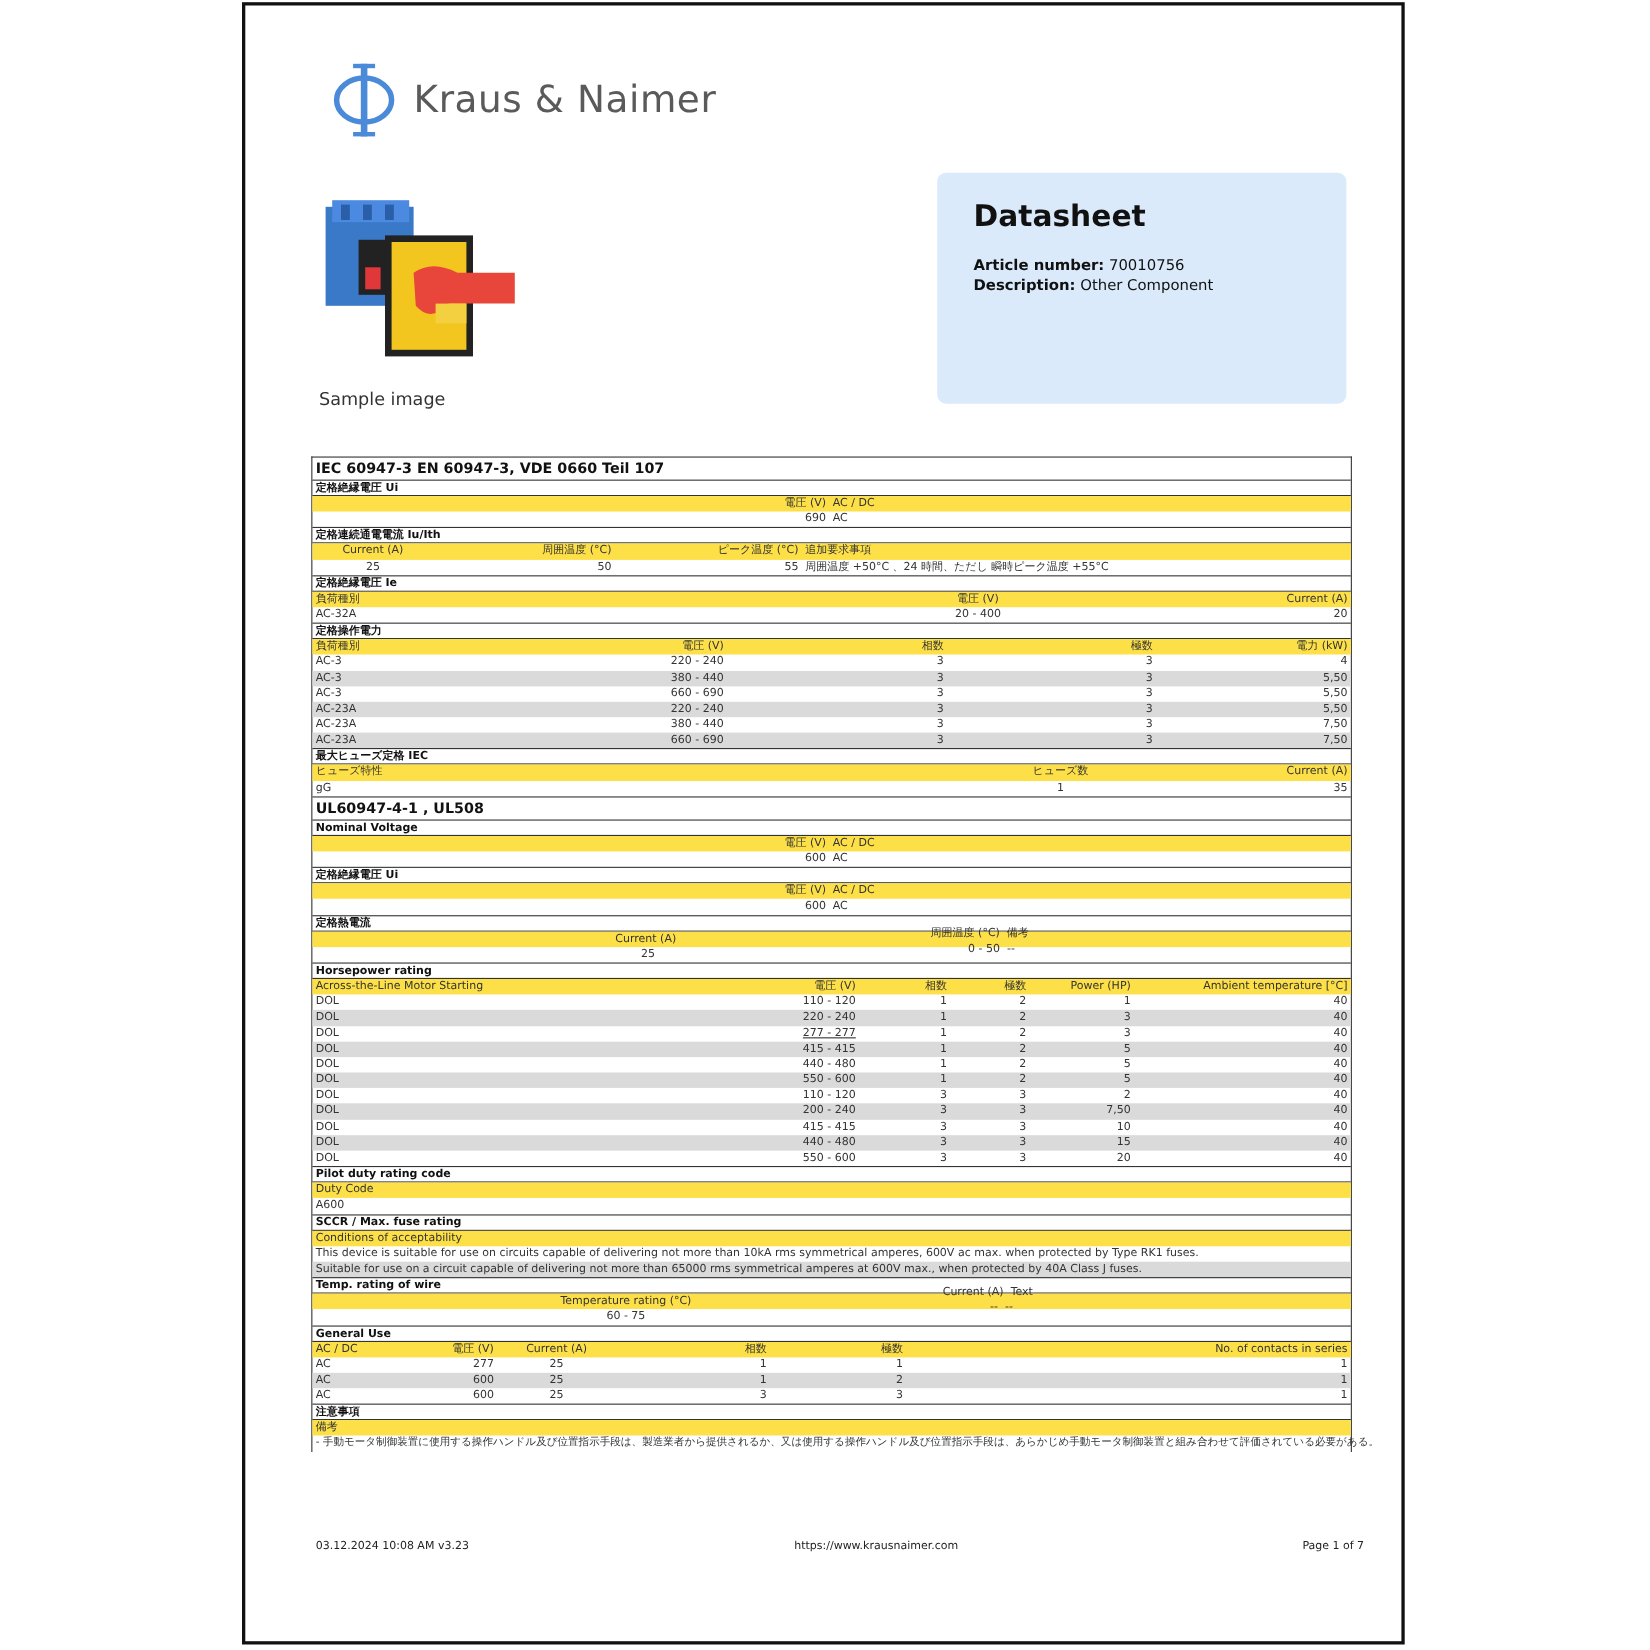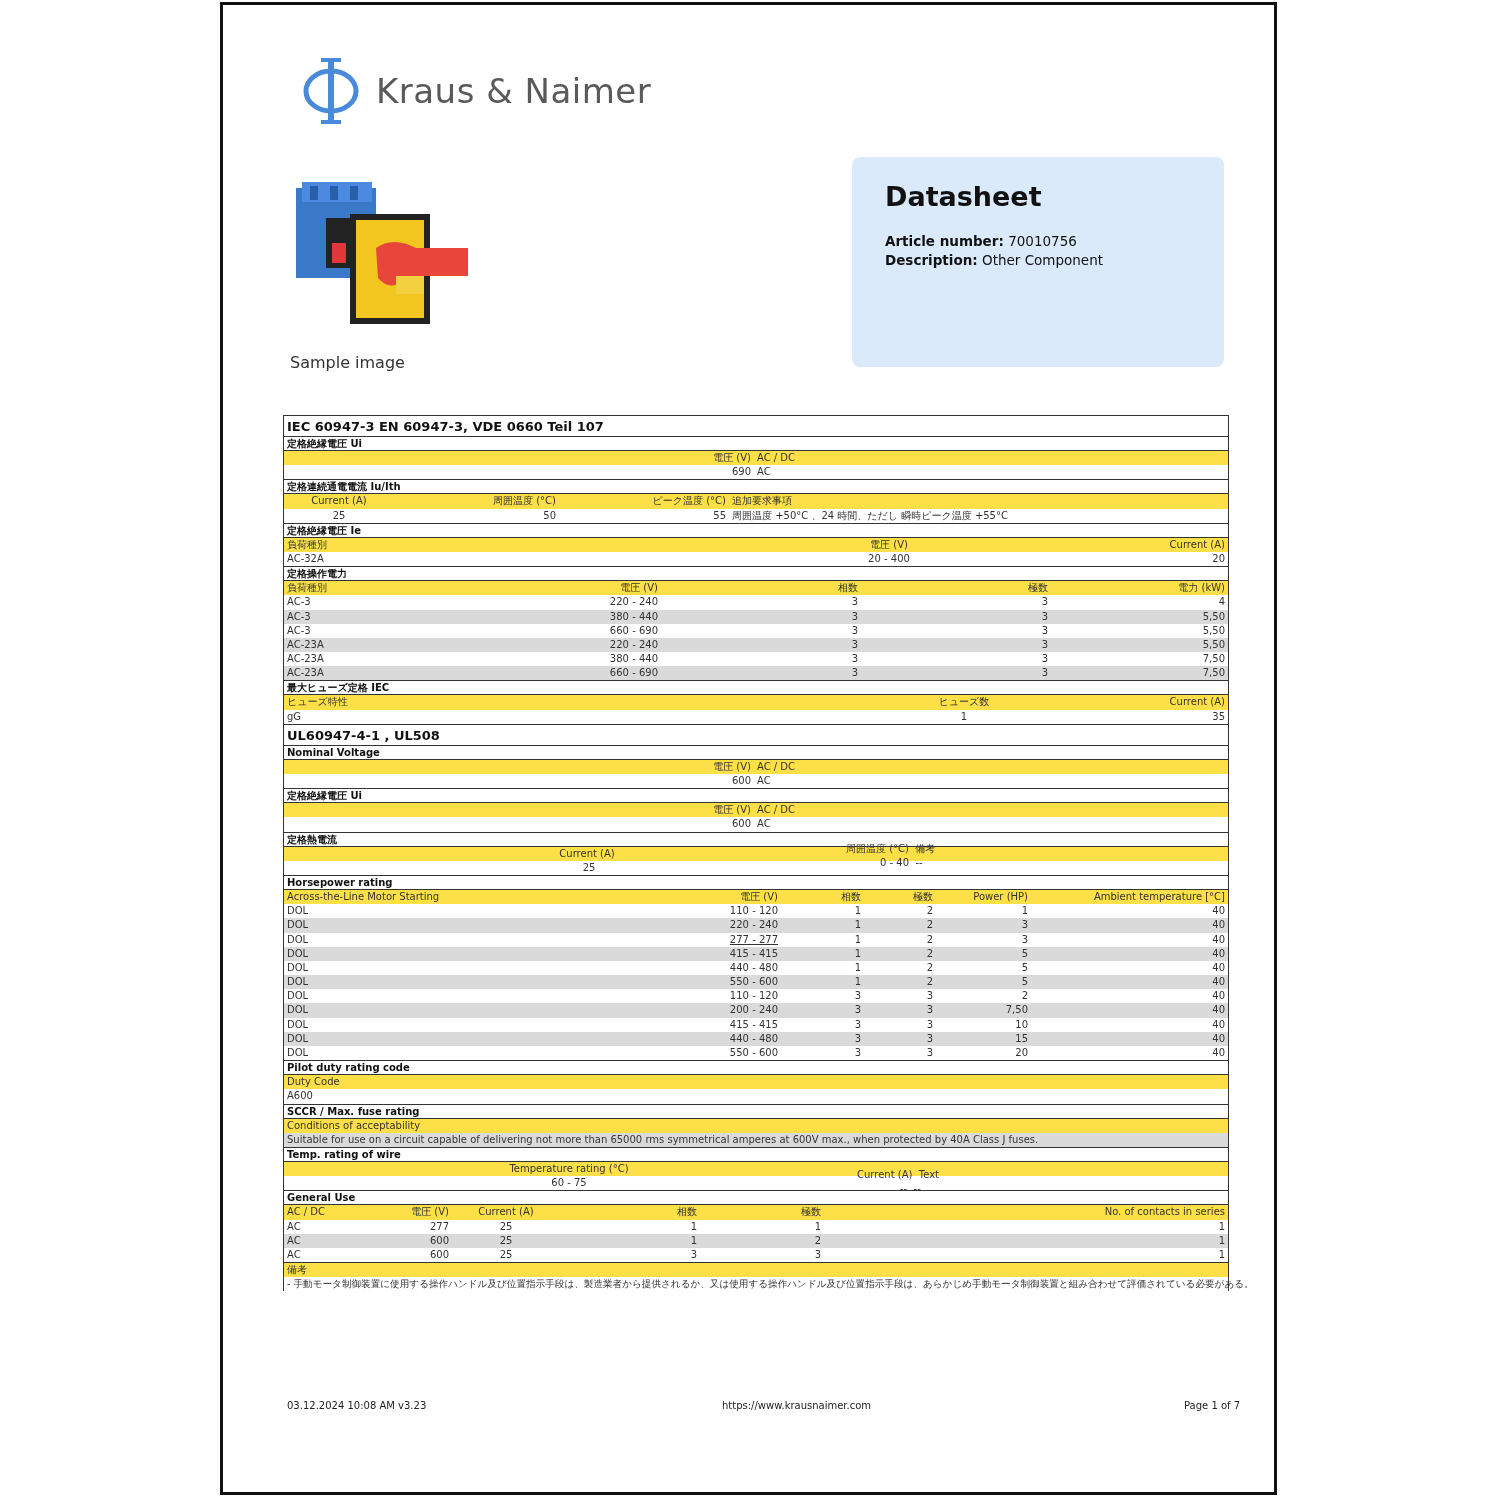--- a/index.html
+++ b/index.html
@@ -314,20 +314,23 @@
     <div class="c" style="width:944px">Duty Code</div>
   </div>
   <div class="row last">
     <div class="c" style="width:944px">A600</div>
   </div>
 
   <div class="sec">SCCR / Max. fuse rating</div>
   <div class="row hd">
     <div class="c" style="width:944px">Conditions of acceptability</div>
   </div>
+  <div class="row">
+    <div class="c" style="width:944px">This device is suitable for use on circuits capable of delivering not more than 10kA rms symmetrical amperes, 600V ac max. when protected by Type RK1 fuses.</div>
+  </div>
   <div class="row stripe last">
     <div class="c" style="width:944px">Suitable for use on a circuit capable of delivering not more than 65000 rms symmetrical amperes at 600V max., when protected by 40A Class J fuses.</div>
   </div>
 
   <div class="sec">Temp. rating of wire</div>
   <div class="row hd">
     <div class="c ctr" style="width:570px">Temperature rating (°C)</div>
     <div class="c r" style="width:55px"></div>
     <div class="c r" style="width:0"></div>
   </div>
@@ -364,34 +367,35 @@
       <div class="row last">
         <div class="c " style="width: 100px;">AC</div>
         <div class="c r" style="width: 68px;">600</div>
         <div class="c ctr" style="width: 108px;">25</div>
         <div class="c r" style="width: 140px;">3</div>
         <div class="c r" style="width: 124px;">3</div>
         <div class="c r" style="width: 404px;">1</div>
       </div>
     </div>
 
+  <div class="sec">注意事項</div>
   <div class="row hd">
     <div class="c" style="width:944px">備考</div>
   </div>
   <div class="row">
     <div class="c" style="width:944px;font-size:9.6px;">- 手動モータ制御装置に使用する操作ハンドル及び位置指示手段は、製造業者から提供されるか、又は使用する操作ハンドル及び位置指示手段は、あらかじめ手動モータ制御装置と組み合わせて評価されている必要がある。</div>
   </div>
 </div>
 
 <div style="position:absolute;left:846px;top:842px;font-size:10px;color:#333;line-height:14px;">
   <span>周囲温度 (°C)</span>&nbsp;
   <span>備考</span>
 </div>
 <div style="position:absolute;left:880px;top:856px;font-size:10px;color:#333;line-height:14px;">
-  <span>0 - 40</span>&nbsp;
+  <span>0 - 50</span>&nbsp;
   <span>--</span>
 </div>
 <div style="position:absolute;left:857px;top:1168px;font-size:10px;color:#333;line-height:14px;">
   <span>Current (A)</span>&nbsp;
   <span>Text</span>
 </div>
 <div style="position:absolute;left:900px;top:1182px;font-size:10px;color:#333;line-height:14px;">
   <span>--</span>&nbsp;
   <span>--</span>
 </div>

